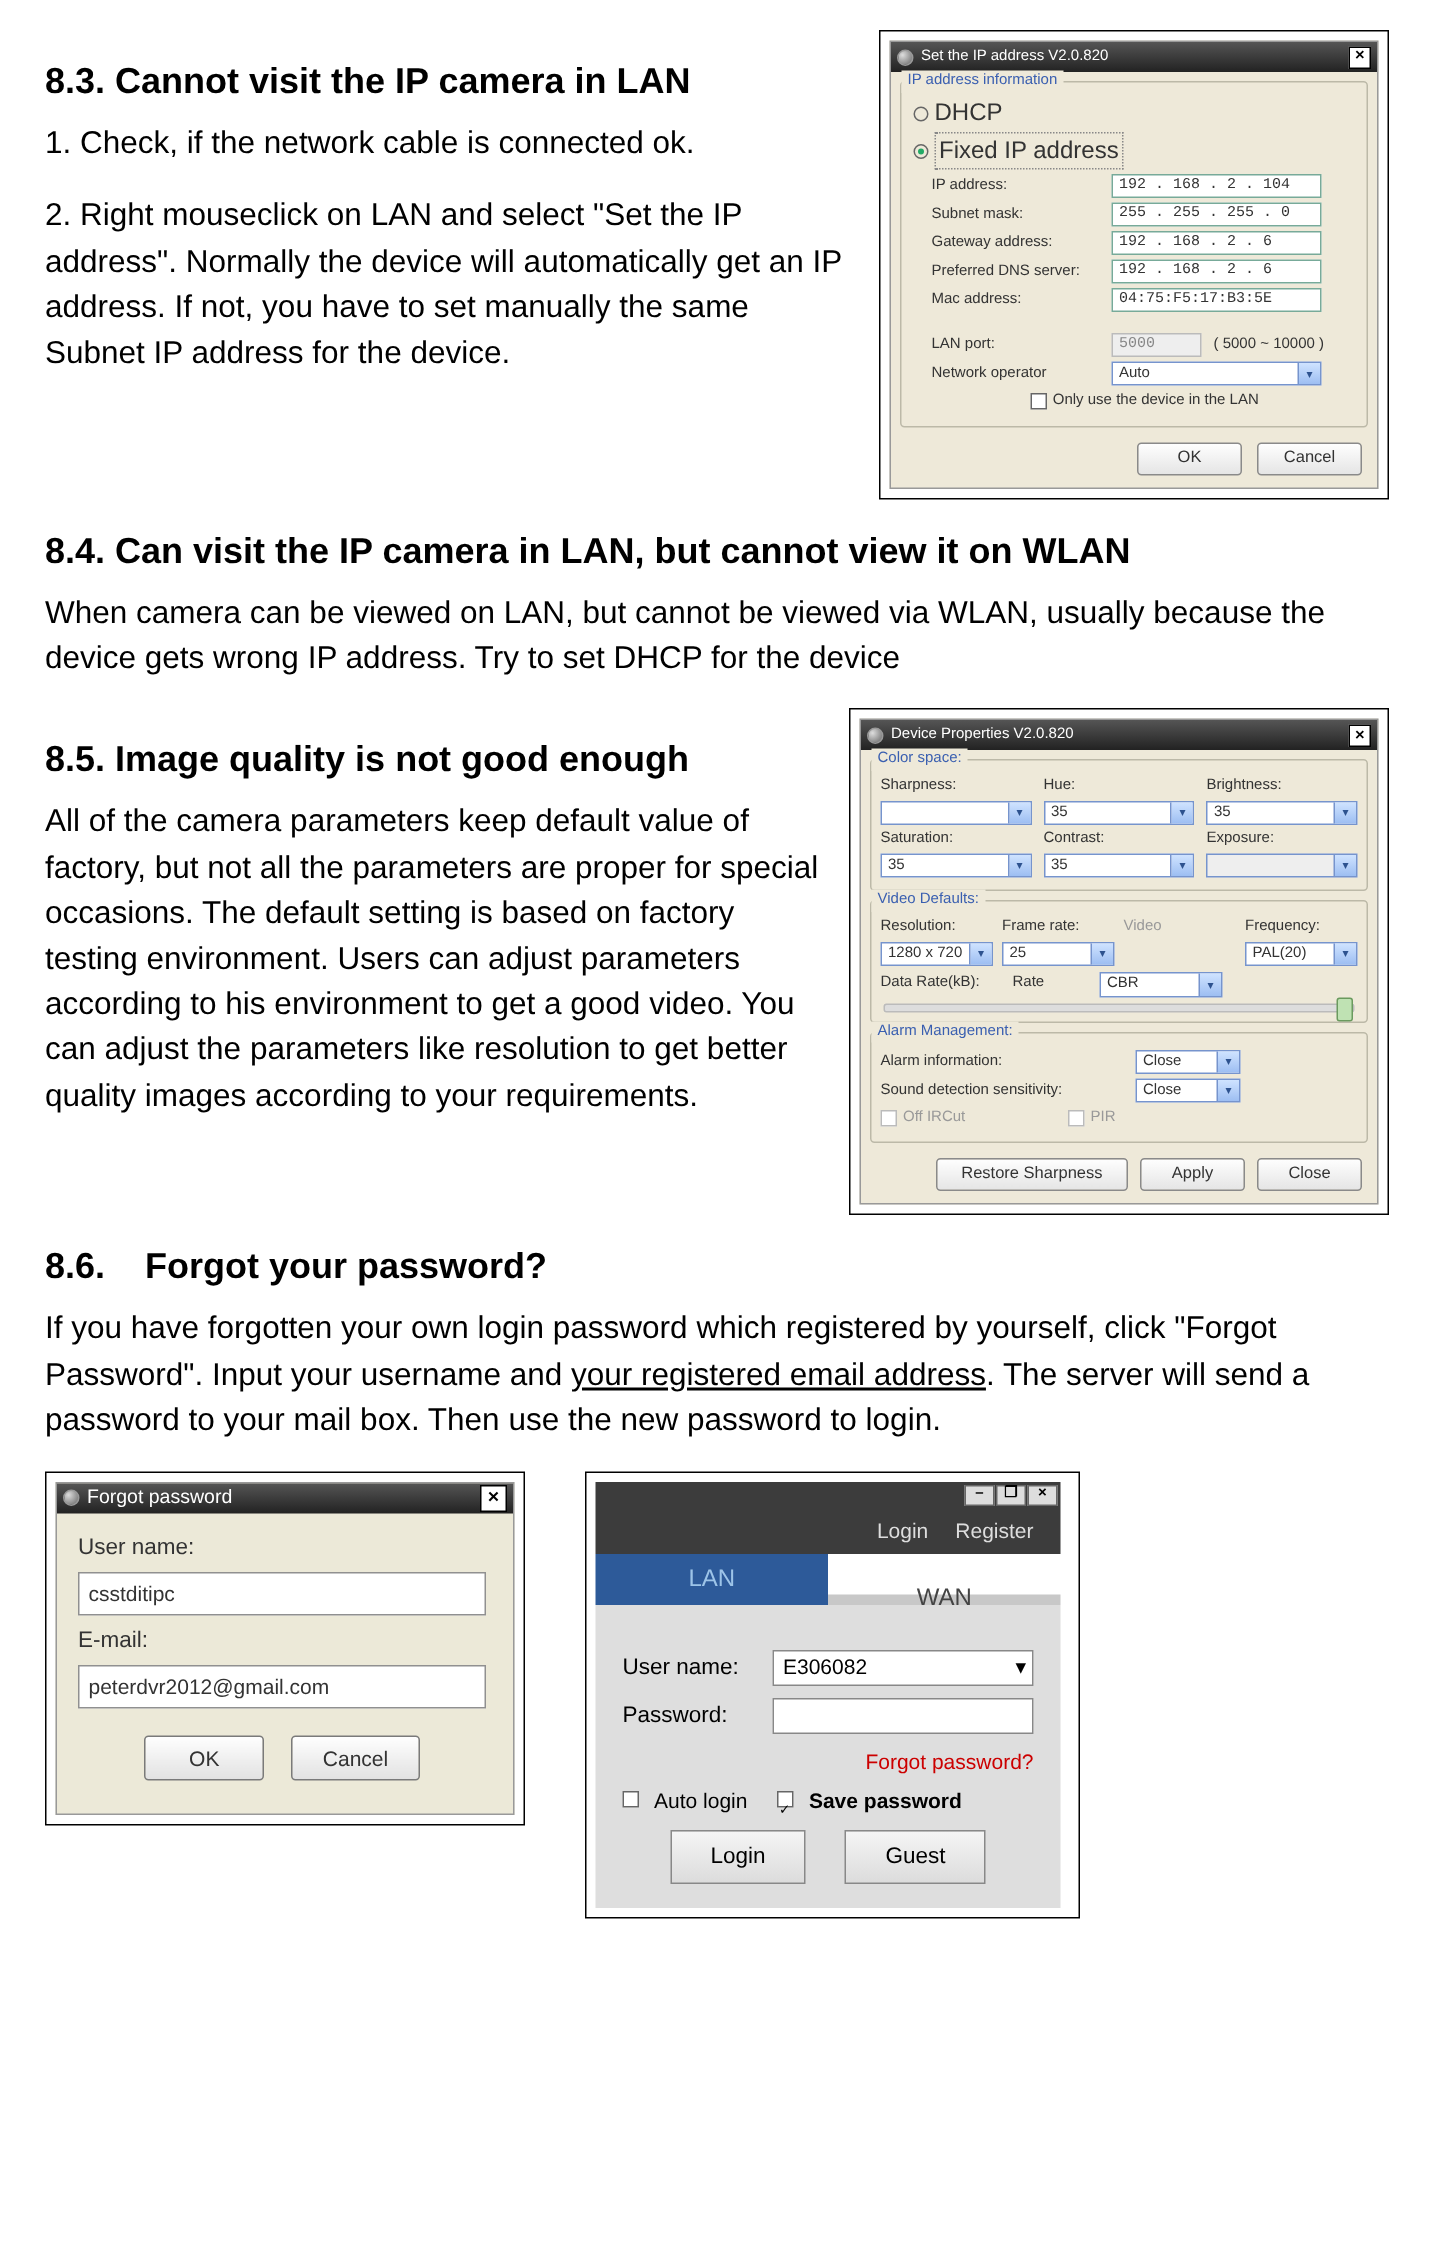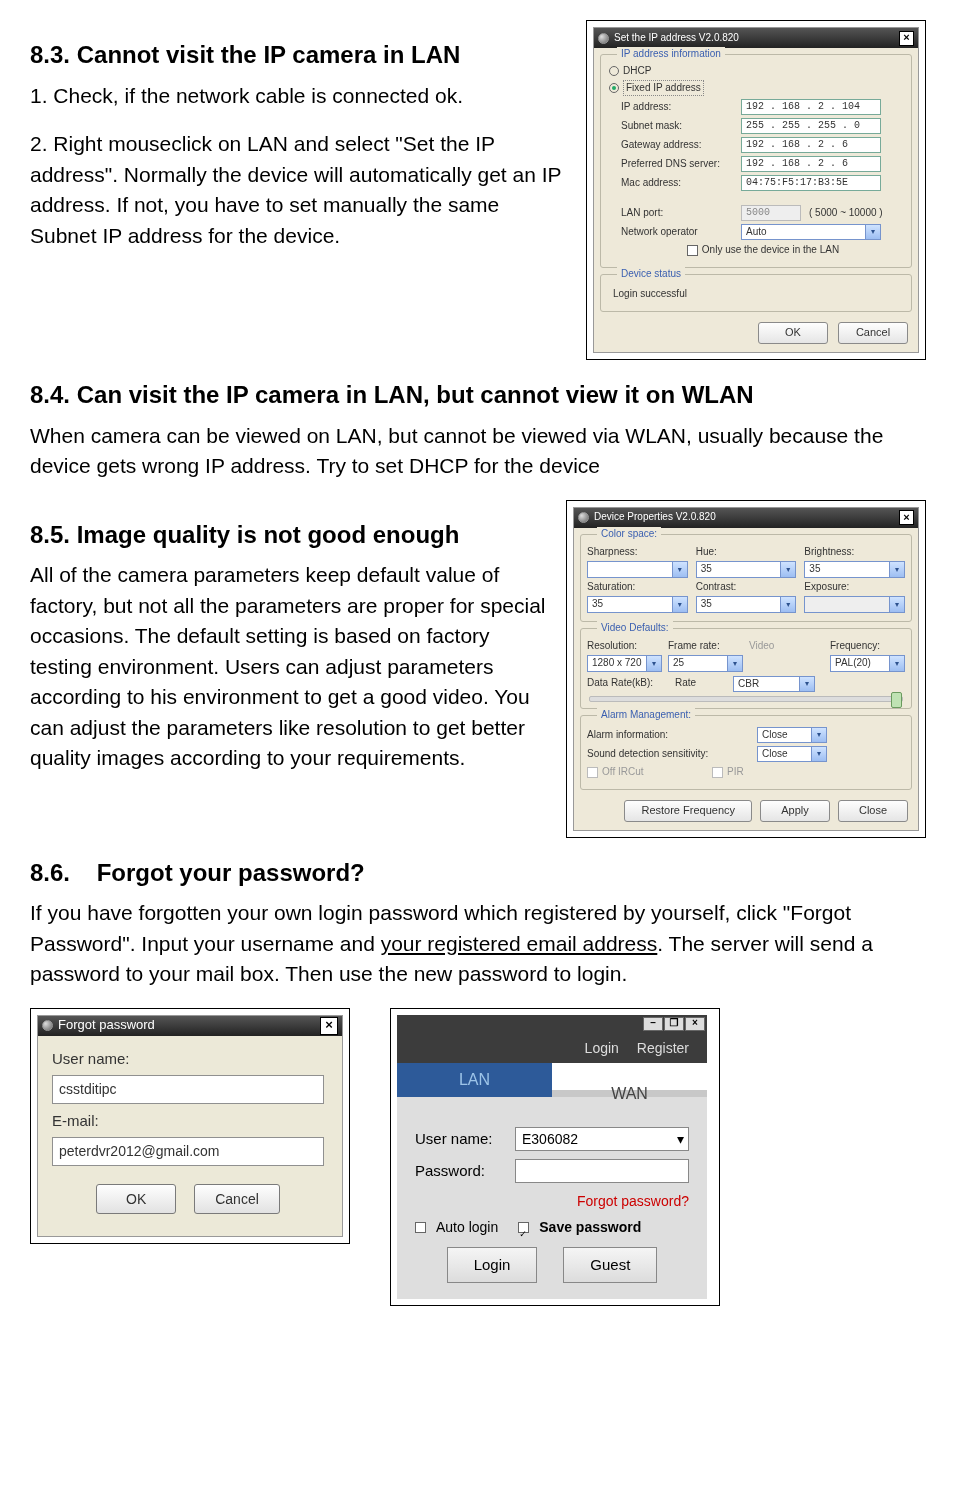--- a/index.html
+++ b/index.html
@@ -58,42 +58,42 @@
   
   .grp {
     margin: 6px 6px 4px 6px;
     border: 1px solid #bcb9a8;
     border-radius: 3px;
     padding: 8px 6px 6px 6px;
     position: relative;
   }
   .grp-title {
     position: absolute;
-    top: -8px; left: 16px;
+    top: -8px; left: 0;
     background: #eee9d9;
     padding: 0 4px;
     color: #3a5fb0;
     font-size: 10px;
   }
   .fld-row {
     display: flex;
     align-items: center;
     margin: 3px 0;
     font-size: 10px;
   }
   .fld-row label { flex: 0 0 120px; }
   .fld-row .val {
     flex: 0 0 140px;
     background:#fff; border:1px solid #7a9; height:16px;
     display:flex; align-items:center; padding:0 4px;
     font-family: "Courier New", monospace;
     font-size:10px;
   }
   .fld-row .hint { margin-left:8px; font-size:10px; }
-  .radio-line { display:flex; align-items:center; gap:4px; font-size:10px; margin:1px 2px;}
+  .radio-line { display:flex; align-items:center; gap:4px; font-size:16px; margin:1px 2px;}
   .radio-dot { width:10px;height:10px;border:1px solid #666;border-radius:50%;display:flex;align-items:center;justify-content:center;}
   .radio-dot.sel::after{content:"";width:4px;height:4px;background:#2a6;border-radius:50%;}
   .chk { width:11px;height:11px;border:1px solid #666;background:#fff;display:inline-block;vertical-align:middle;margin-right:4px;}
   .chk.checked::after{content:"✓";font-size:9px;line-height:9px;position:relative;left:0;top:-1px;}
   .btn-row {
     display:flex; justify-content:flex-end; gap:10px;
     padding: 6px 10px 8px 10px;
   }
   .w-btn {
     background: linear-gradient(#fefefe,#e5e5e5);
@@ -243,24 +243,20 @@
                 <span class="dd" style="flex:0 0 140px;">
                   <span>Auto</span>
                   <span class="arrow"></span>
                 </span>
               </div>
             <div class="fld-row" style="justify-content:center;">
                 <span class="chk"></span>
                 <span>Only use the device in the LAN</span>
               </div>
           </div>
-        </div>
-        <div class="grp">
-          <span class="grp-title">Device status</span>
-          <div style="padding:4px 6px;">Login successful</div>
         </div>
         <div class="btn-row">
           <div class="w-btn">OK</div>
           <div class="w-btn">Cancel</div>
         </div>
       </div>
     </div>
   </div>
 </div>
 
@@ -394,21 +390,21 @@
               </span>
             </div>
           <div class="fld-row" style="color:#999;">
             <span class="chk" style="border-color:#bbb;"></span>
             <span style="flex:0 0 110px;">Off IRCut</span>
             <span class="chk" style="border-color:#bbb;"></span>
             <span>PIR</span>
           </div>
         </div>
         <div class="btn-row" style="justify-content:flex-end;gap:8px;">
-          <div class="w-btn" style="min-width:100px;">Restore Frequency</div>
+          <div class="w-btn" style="min-width:100px;">Restore Sharpness</div>
           <div class="w-btn">Apply</div>
           <div class="w-btn">Close</div>
         </div>
       </div>
     </div>
   </div>
 </div>
 
 <h2 style="white-space:pre;">8.6.    Forgot your password?</h2>
 <p>

